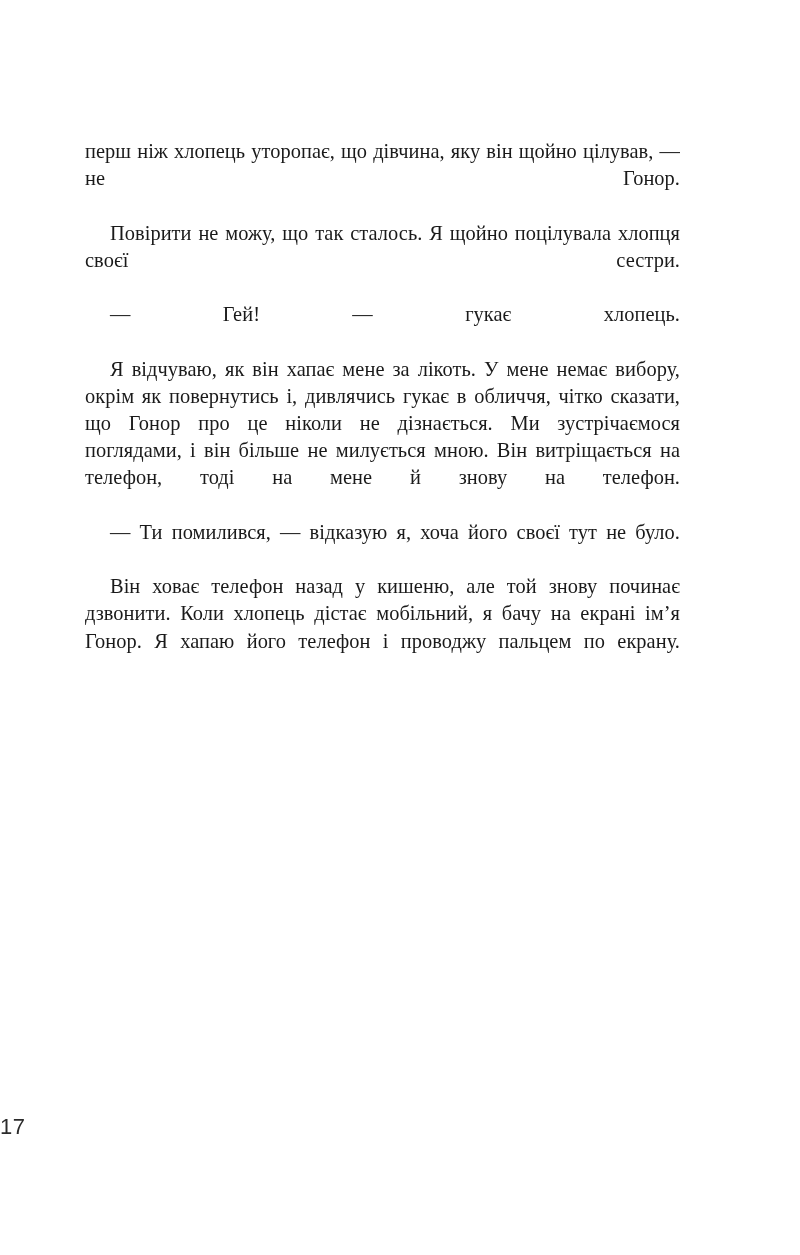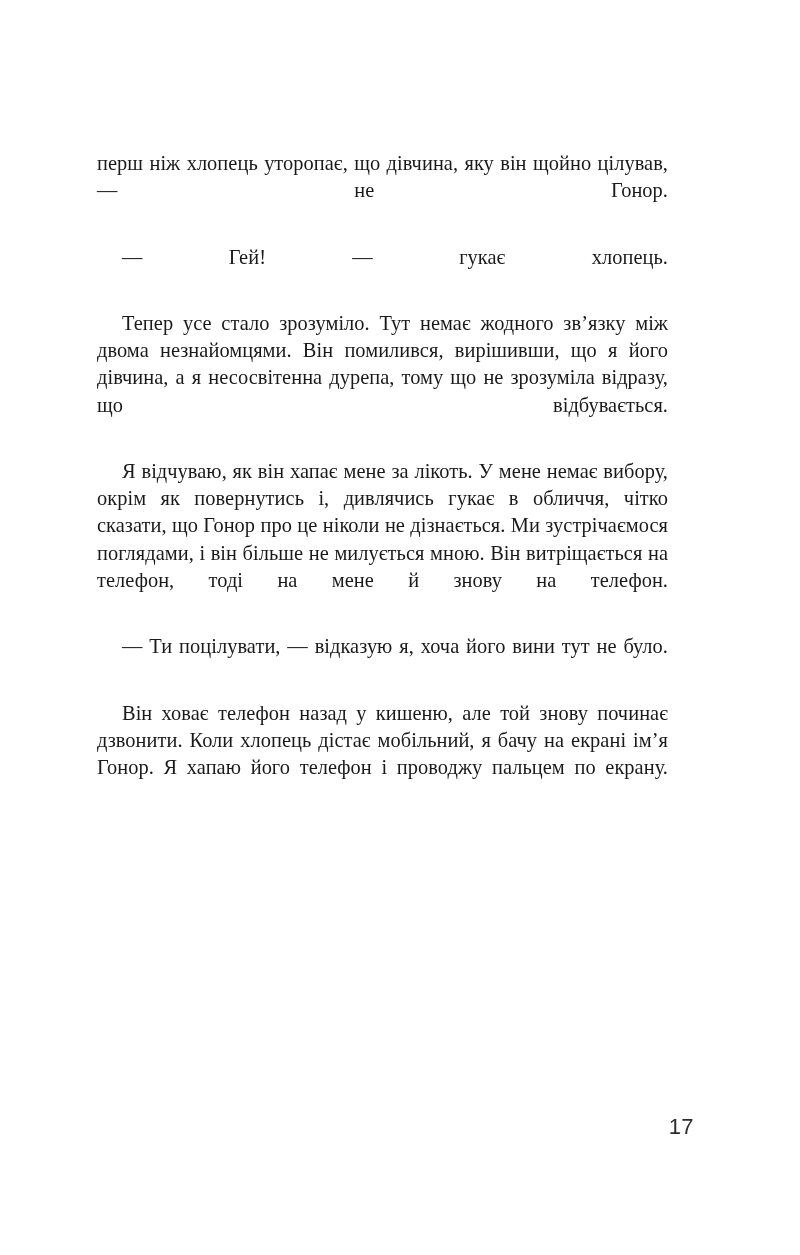--- a/index.html
+++ b/index.html
@@ -34,21 +34,21 @@
     text-align: justify;
     text-justify: inter-word;
     font-size: 20.4px;
     line-height: 27.2px;
     letter-spacing: 0.05px;
     word-spacing: 0.2px;
     hyphens: manual;
   }
 
   .text-column p {
-    margin: 12px;
+    margin: 0;
     text-indent: 25px;
     text-align: justify;
   }
 
   
   .text-column p.continuation {
     text-indent: 0;
   }
 
   
@@ -57,48 +57,47 @@
     display: inline-block;
     width: 100%;
   }
 
   
   .folio {
     position: absolute;
     left: 0;
     top: 1113px;
     width: 694px;
-    text-align: right;
     font-family: "Liberation Sans", "DejaVu Sans", sans-serif;
     font-size: 22px;
     line-height: 28px;
     color: #2b2b2b;
     letter-spacing: 0.4px;
   }
 </style>
 </head>
 <body>
 
 <div class="page">
 
   <div class="text-column">
 
     <p class="continuation">перш ніж хлопець уторопає, що дівчина, яку він щойно цілував, — не Гонор.</p>
 
+    <p>Повірити не можу, що так сталось. Я щойно поцілувала хлопця своєї сестри.</p>
 
 
     <p>— Гей! — гукає хлопець.</p>
 
 
-    <p>Тепер усе стало зрозуміло. Тут немає жодного зв’язку між двома незнайомцями. Він помилився, вирішивши, що я його дівчина, а я несосвітенна дурепа, тому що не зрозуміла відразу, що відбувається.</p>
 
     <p>Я відчуваю, як він хапає мене за лікоть. У мене немає вибору, окрім як повернутись і, дивлячись гукає в обличчя, чітко сказати, що Гонор про це ніколи не дізнається. Ми зустрічаємося поглядами, і він більше не милується мною. Він витріщається на телефон, тоді на мене й знову на телефон.</p>
 
 
-    <p>— Ти поцілувати, — відказую я, хоча його вини тут не було.</p>
+    <p>— Ти помилився, — відказую я, хоча його своєї тут не було.</p>
 
 
     <p>Він ховає телефон назад у кишеню, але той знову починає дзвонити. Коли хлопець дістає мобільний, я бачу на екрані ім’я Гонор. Я хапаю його телефон і проводжу пальцем по екрану.</p>
 
   </div>
 
   <div class="folio">17</div>
 
 </div>
 

